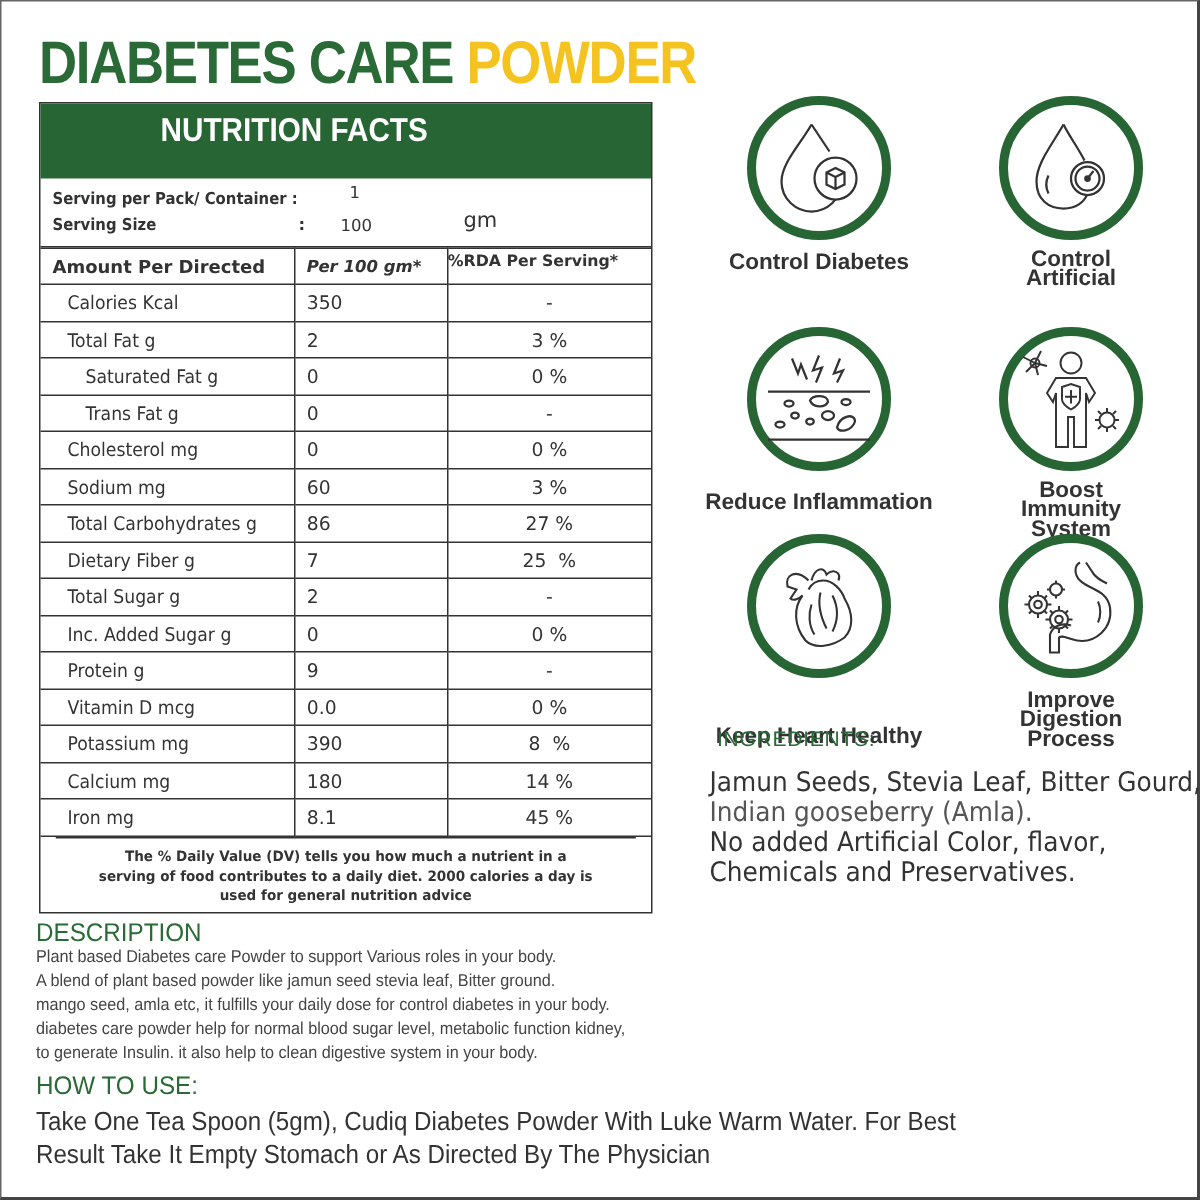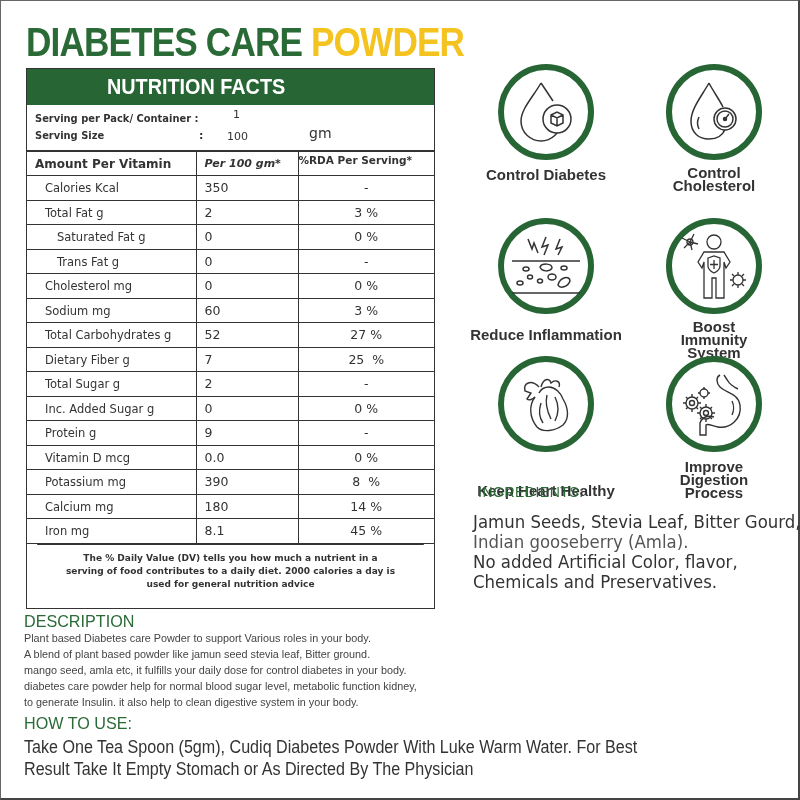--- a/index.html
+++ b/index.html
@@ -5,21 +5,21 @@
   * { box-sizing: border-box; margin: 0; padding: 0; }
   html, body { width: 800px; height: 800px; background: #ffffff; overflow: hidden; }
   body { font-family: "DejaVu Sans", sans-serif; color: #333; position: relative; }
   .frame { position: absolute; left: 0; top: 0; width: 800px; height: 800px; border: 2px solid #444; border-top: 1px solid #666; border-left: 1px solid #666; }
 
   .title { position: absolute; left: 26px; top: 20px; font-family: "Liberation Sans", sans-serif; font-weight: bold; font-size: 40px; letter-spacing: -1px; transform: scaleX(0.88); transform-origin: left top; white-space: nowrap; }
   .title .t1 { color: #2a6a36; }
   .title .t2 { color: #f5c320; }
 
   .nf { position: absolute; left: 26px; top: 68px; width: 409px; height: 541px; border: 1.5px solid #333; }
-  .nf-head { height: 36px; background: #276634; color: #fff; font-family: "Liberation Sans", sans-serif; font-weight: bold; font-size: 22px; padding-left: 80px; line-height: 36px; transform-origin: left; }
+  .nf-head { height: 50px; background: #276634; color: #fff; font-family: "Liberation Sans", sans-serif; font-weight: bold; font-size: 22px; padding-left: 80px; line-height: 36px; transform-origin: left; }
   .nf-head span { display: inline-block; transform: scaleX(0.9); transform-origin: left; }
   .serving { height: 46px; position: relative; border-bottom: 1.5px solid #333; font-family: "DejaVu Sans", sans-serif; font-size: 11px; }
   .serving .lbl { position: absolute; left: 8px; font-weight: bold; transform: scaleX(0.9); transform-origin: left; white-space: nowrap; }
   .serving .colon { position: absolute; left: 172px; font-weight: bold; }
   .serving .val { position: absolute; font-size: 11px; }
   .serving .unit { position: absolute; left: 282px; top: 20px; font-size: 14px; }
 
   table { border-collapse: collapse; width: 100%; font-family: "DejaVu Sans", sans-serif; font-size: 12.5px; }
   td, th { border: 1.5px solid #333; height: 24.5px; padding: 0; white-space: nowrap; }
   table tr td:first-child, table tr th:first-child { border-left: none; }
@@ -66,21 +66,21 @@
     <span class="lbl" style="top:7px">Serving per Pack/ Container :</span>
     <span class="val" style="left:206px; top:3px">1</span>
     <span class="lbl" style="top:24px">Serving Size</span>
     <span class="colon" style="top:24px">:</span>
     <span class="val" style="left:200px; top:25px">100</span>
     <span class="unit">gm</span>
   </div>
   <table>
     <tbody>
         <tr>
-      <th class="c1">Amount Per Vitamin</th>
+      <th class="c1">Amount Per Directed</th>
       <th class="c2">Per 100 gm*</th>
       <th class="c3">%RDA Per Serving*</th>
     </tr>
     <tr>
           <td class="c1"><span class="n">Calories Kcal</span></td>
           <td class="c2">350</td>
           <td class="c3">-</td>
         </tr>
     <tr>
           <td class="c1"><span class="n">Total Fat g</span></td>
@@ -102,21 +102,21 @@
           <td class="c2">0</td>
           <td class="c3">0 %</td>
         </tr>
     <tr>
           <td class="c1"><span class="n">Sodium mg</span></td>
           <td class="c2">60</td>
           <td class="c3">3 %</td>
         </tr>
     <tr>
           <td class="c1"><span class="n">Total Carbohydrates g</span></td>
-          <td class="c2">52</td>
+          <td class="c2">86</td>
           <td class="c3">27 %</td>
         </tr>
     <tr>
           <td class="c1"><span class="n">Dietary Fiber g</span></td>
           <td class="c2">7</td>
           <td class="c3" style="white-space:pre">25  %</td>
         </tr>
     <tr>
           <td class="c1"><span class="n">Total Sugar g</span></td>
           <td class="c2">2</td>
@@ -174,21 +174,21 @@
     <svg width="70" height="70" viewBox="0 0 70 70" fill="none" stroke="#333" stroke-width="1.5">
       <path d="M30 6 C22 20 12 32 12 44 C12 56 20 62 30 62 C38 62 44 58 46 52"></path>
       <path d="M30 6 C34 14 40 22 44 30"></path>
       <path d="M20 40 C18 44 18 48 20 52"></path>
       <circle cx="46" cy="42" r="11" fill="#fff"></circle>
       <circle cx="46" cy="42" r="8"></circle>
       <path d="M46 42 L50 37"></path>
       <circle cx="46" cy="42" r="1.5" fill="#333"></circle>
     </svg>
   </div>
-  <div class="lbl" style="width:90px;margin-left:35px;margin-top:6px">Control Cholesterol</div>
+  <div class="lbl" style="width:90px;margin-left:35px;margin-top:6px">Control Artificial</div>
 </div>
 
 <div class="benefit" style="left:466px; top:218px">
   <div class="ring">
     <svg width="80" height="70" viewBox="0 0 80 70" fill="none" stroke="#333" stroke-width="1.5">
       <path d="M22 8 L26 18 L28 12 L32 22"></path>
       <path d="M40 6 L36 16 L42 14 L38 24"></path>
       <path d="M54 8 L50 18 L56 16 L52 24"></path>
       <line x1="6" y1="30" x2="74" y2="30"></line>
       <ellipse cx="20" cy="38" rx="3" ry="2"></ellipse>

